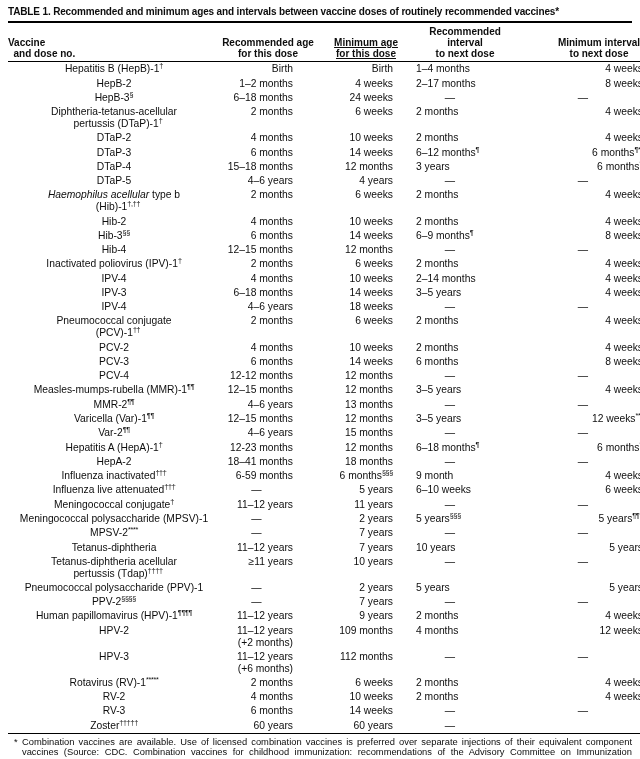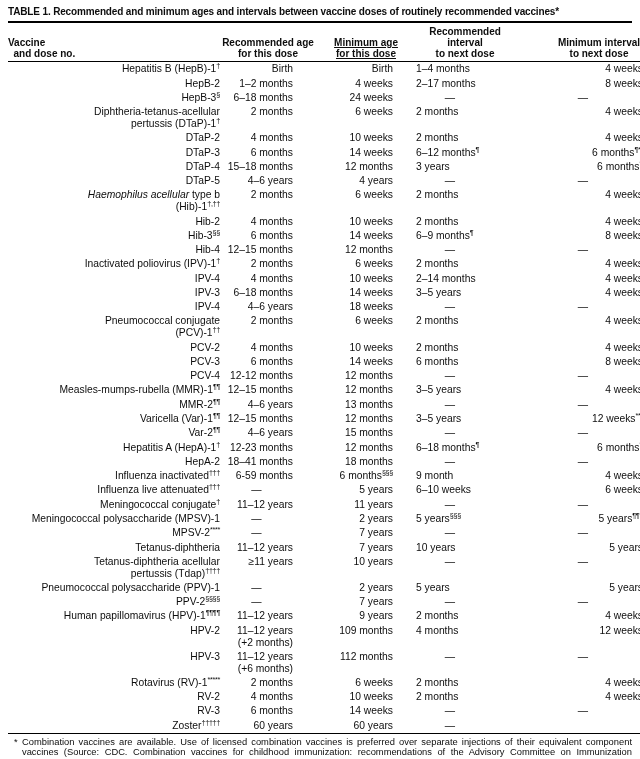--- a/index.html
+++ b/index.html
@@ -41,21 +41,21 @@
   th.h2 { width:96px;  text-align:center; }
   th.h3 { width:100px; text-align:center;text-decoration:underline; }
   th.h4 { width:98px;  text-align:center; }
   th.h5 { width:118px; text-align:center; padding-left:26px; }
   td {
     font-size:10.3px;
     line-height:11.8px;
     padding:1.4px 0 1.1px 0;
     vertical-align:top;
   }
-  td.c1 { text-align:right; }
+  td.c1 { text-align:center; }
   td.c2 { text-align:right; padding-right:23px; }
   td.c3 { text-align:right; padding-right:23px; }
   td.c4 { padding-right:24px; }
   td.c5 { text-align:right; padding-right:15px; }
   td.dash { text-align:center; }
   td.c5.dash { padding-right:6px; }
   td.c4.dash { padding-right:30px; }
   sup { font-size:7.2px; line-height:0; vertical-align:super; letter-spacing:-0.3px; }
   .cont { display:block; padding-left:8px; }
   i { font-style:italic; }

